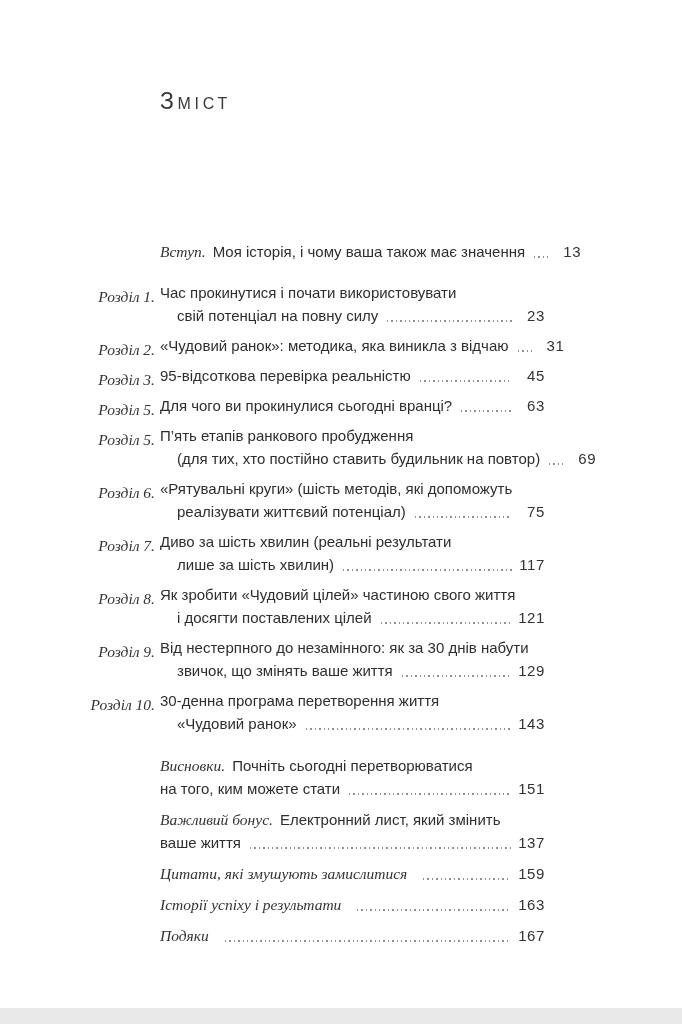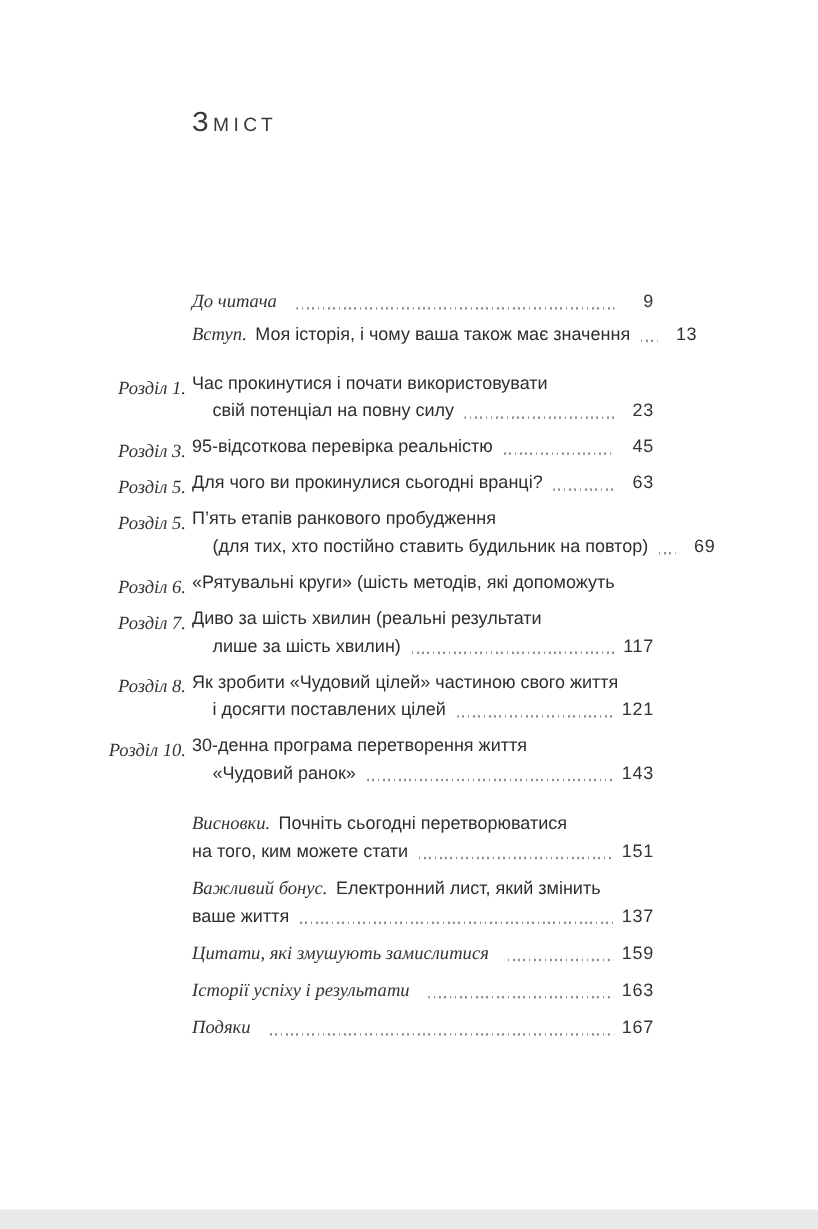--- a/index.html
+++ b/index.html
@@ -82,27 +82,20 @@
 </head>
 <body>
 
 <div class="page">
   <h1 class="page-title">Зміст</h1>
 
   <div class="toc">
     <div class="toc-section sec-front">
         <div class="entry">
           <div class="row">
-            <span class="ilabel">До читача</span>
-            <div class="leader"></div>
-            <span class="pagenum">9</span>
-          </div>
-        </div>
-        <div class="entry">
-          <div class="row">
             <span class="ilabel">Вступ.</span>
             <span class="txt">Моя історія, і чому ваша також має значення</span>
             <div class="leader"></div>
             <span class="pagenum">13</span>
           </div>
         </div>
       </div>
     <div class="toc-section sec-chapters">
         <div class="entry">
           <div class="row">
@@ -110,20 +103,28 @@
             <span class="txt">Час прокинутися і почати використовувати</span>
           </div>
           <div class="row cont">
             <span class="txt">свій потенціал на повну силу</span>
             <div class="leader"></div>
             <span class="pagenum">23</span>
           </div>
         </div>
         <div class="entry">
           <div class="row">
+            <span class="glabel">Розділ 2.</span>
+            <span class="txt">«Чудовий ранок»: методика, яка виникла з відчаю</span>
+            <div class="leader"></div>
+            <span class="pagenum">31</span>
+          </div>
+        </div>
+        <div class="entry">
+          <div class="row">
             <span class="glabel">Розділ 3.</span>
             <span class="txt">95-відсоткова перевірка реальністю</span>
             <div class="leader"></div>
             <span class="pagenum">45</span>
           </div>
         </div>
         <div class="entry">
           <div class="row">
             <span class="glabel">Розділ 5.</span>
             <span class="txt">Для чого ви прокинулися сьогодні вранці?</span>
@@ -140,20 +141,25 @@
             <span class="txt">(для тих, хто постійно ставить будильник на повтор)</span>
             <div class="leader"></div>
             <span class="pagenum">69</span>
           </div>
         </div>
         <div class="entry">
           <div class="row">
             <span class="glabel">Розділ 6.</span>
             <span class="txt">«Рятувальні круги» (шість методів, які допоможуть</span>
           </div>
+          <div class="row cont">
+            <span class="txt">реалізувати життєвий потенціал)</span>
+            <div class="leader"></div>
+            <span class="pagenum">75</span>
+          </div>
         </div>
         <div class="entry">
           <div class="row">
             <span class="glabel">Розділ 7.</span>
             <span class="txt">Диво за шість хвилин (реальні результати</span>
           </div>
           <div class="row cont">
             <span class="txt">лише за шість хвилин)</span>
             <div class="leader"></div>
             <span class="pagenum">117</span>
@@ -161,20 +167,31 @@
         </div>
         <div class="entry">
           <div class="row">
             <span class="glabel">Розділ 8.</span>
             <span class="txt">Як зробити «Чудовий цілей» частиною свого життя</span>
           </div>
           <div class="row cont">
             <span class="txt">і досягти поставлених цілей</span>
             <div class="leader"></div>
             <span class="pagenum">121</span>
+          </div>
+        </div>
+        <div class="entry">
+          <div class="row">
+            <span class="glabel">Розділ 9.</span>
+            <span class="txt">Від нестерпного до незамінного: як за 30 днів набути</span>
+          </div>
+          <div class="row cont">
+            <span class="txt">звичок, що змінять ваше життя</span>
+            <div class="leader"></div>
+            <span class="pagenum">129</span>
           </div>
         </div>
         <div class="entry">
           <div class="row">
             <span class="glabel">Розділ 10.</span>
             <span class="txt">30-денна програма перетворення життя</span>
           </div>
           <div class="row cont">
             <span class="txt">«Чудовий ранок»</span>
             <div class="leader"></div>

